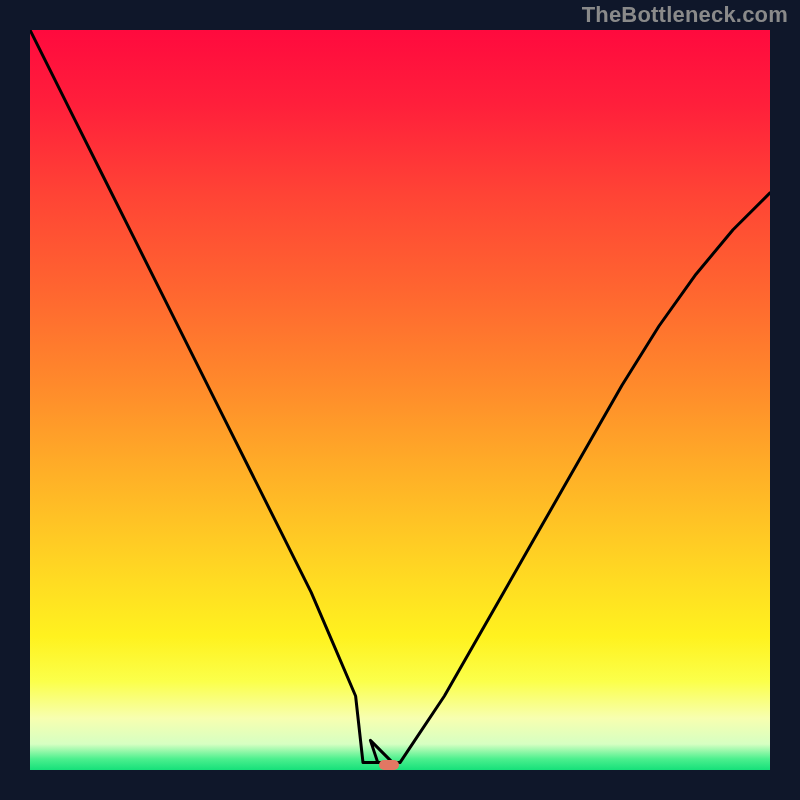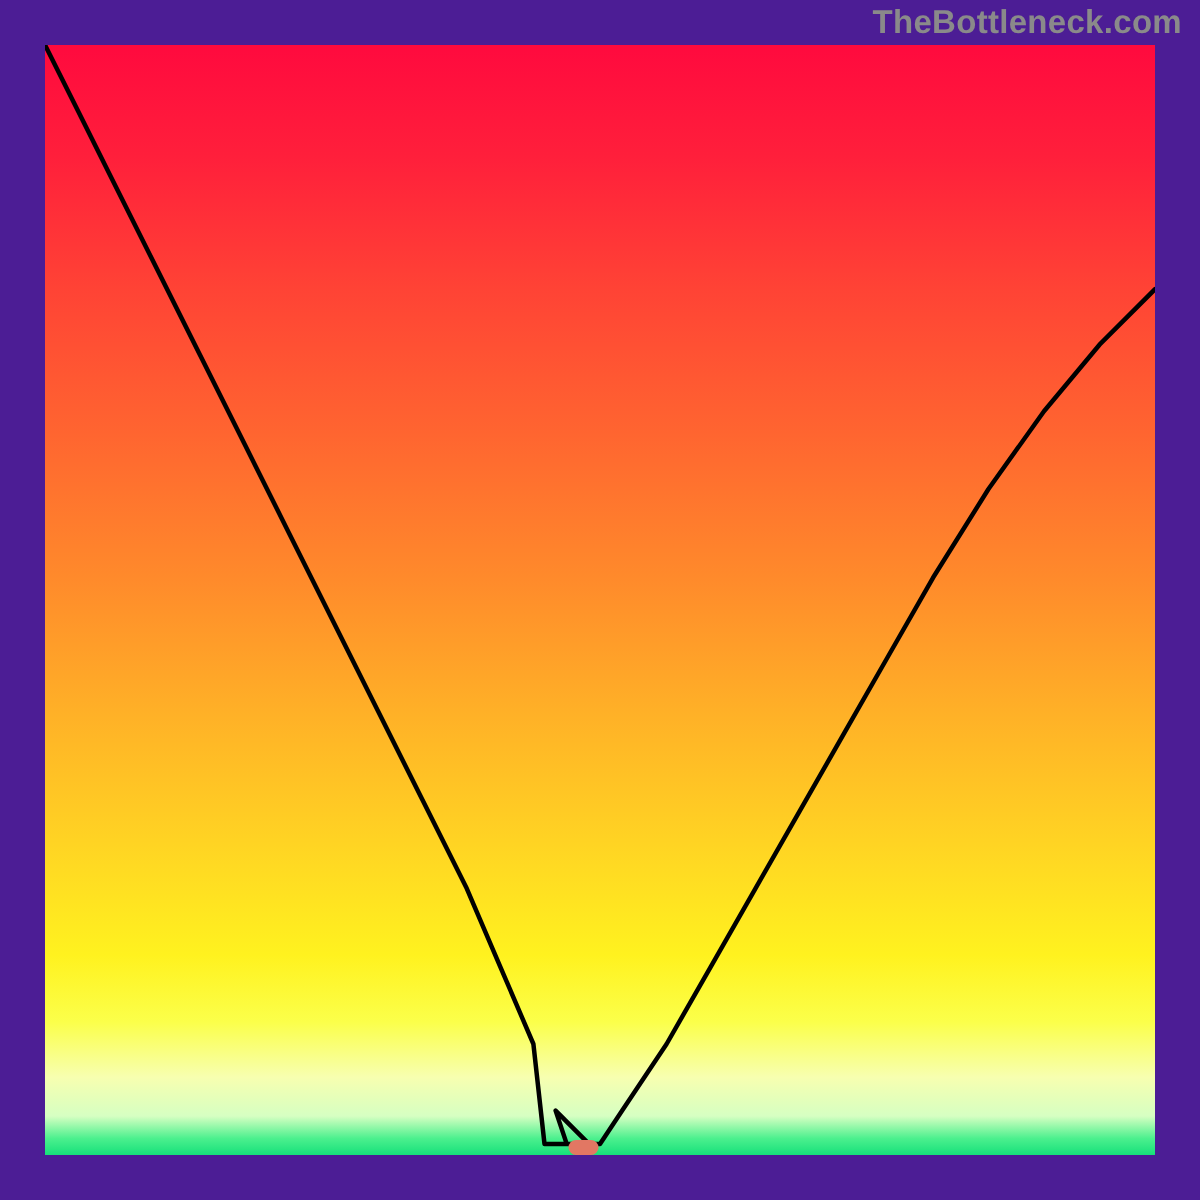--- a/index.html
+++ b/index.html
@@ -7,21 +7,21 @@
     padding: 0;
     width: 800px;
     height: 800px;
     background: #000;
     overflow: hidden;
   }
   .stage {
     position: relative;
     width: 800px;
     height: 800px;
-    background: #4c1d95;
+    background: #0f172a;
   }
   .watermark {
     position: absolute;
     top: 2px;
     right: 12px;
     font-family: Arial, Helvetica, sans-serif;
     font-size: 22px;
     font-weight: 600;
     color: #8a8a8a;
     letter-spacing: 0.2px;

